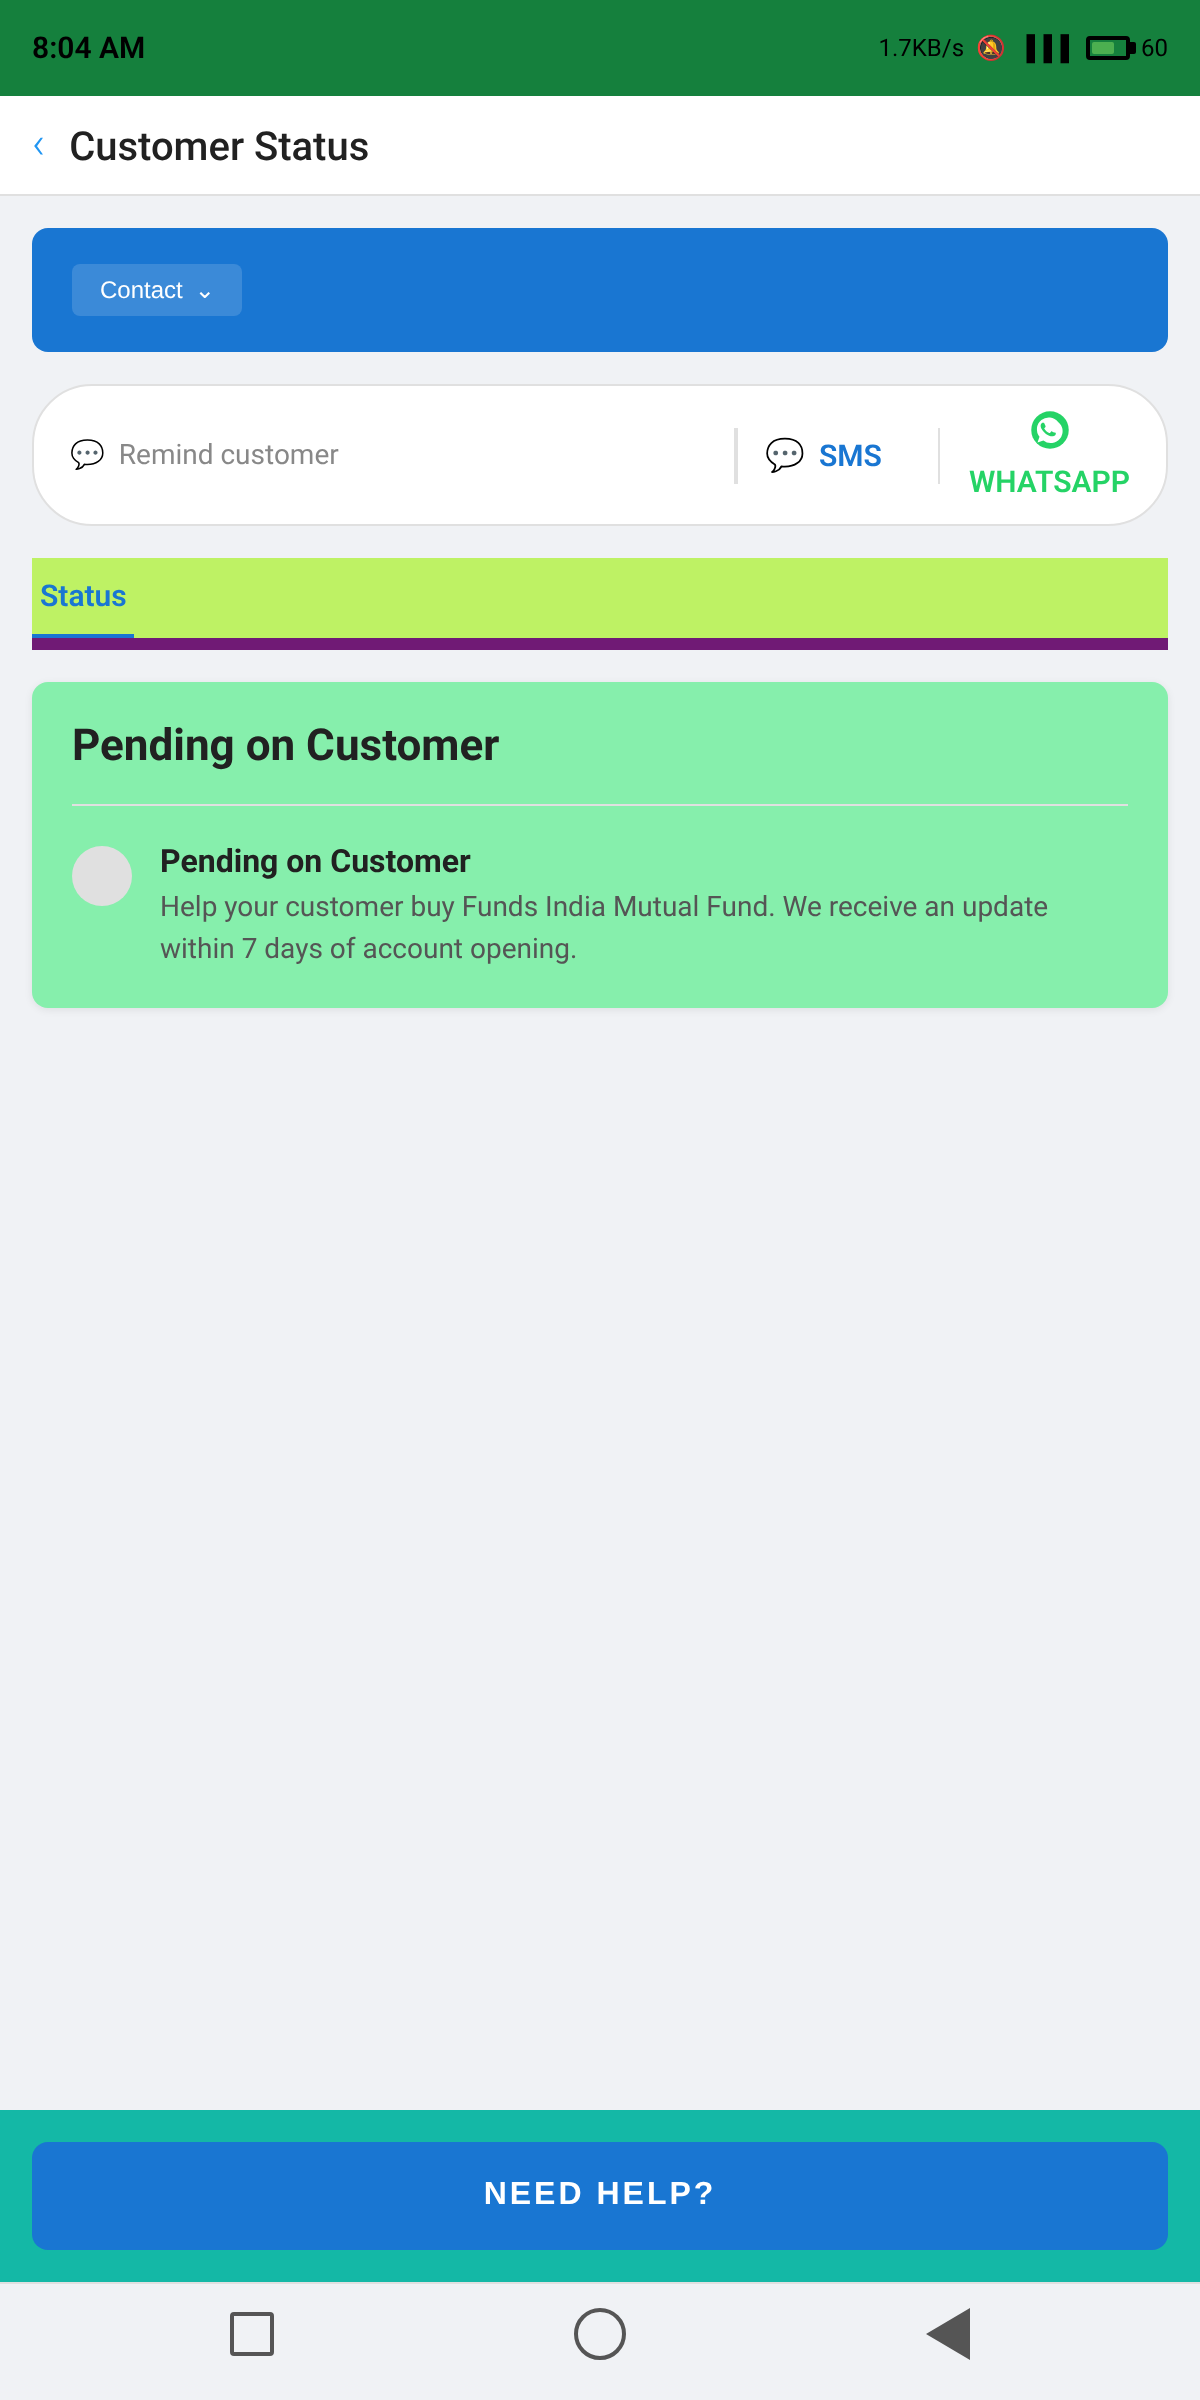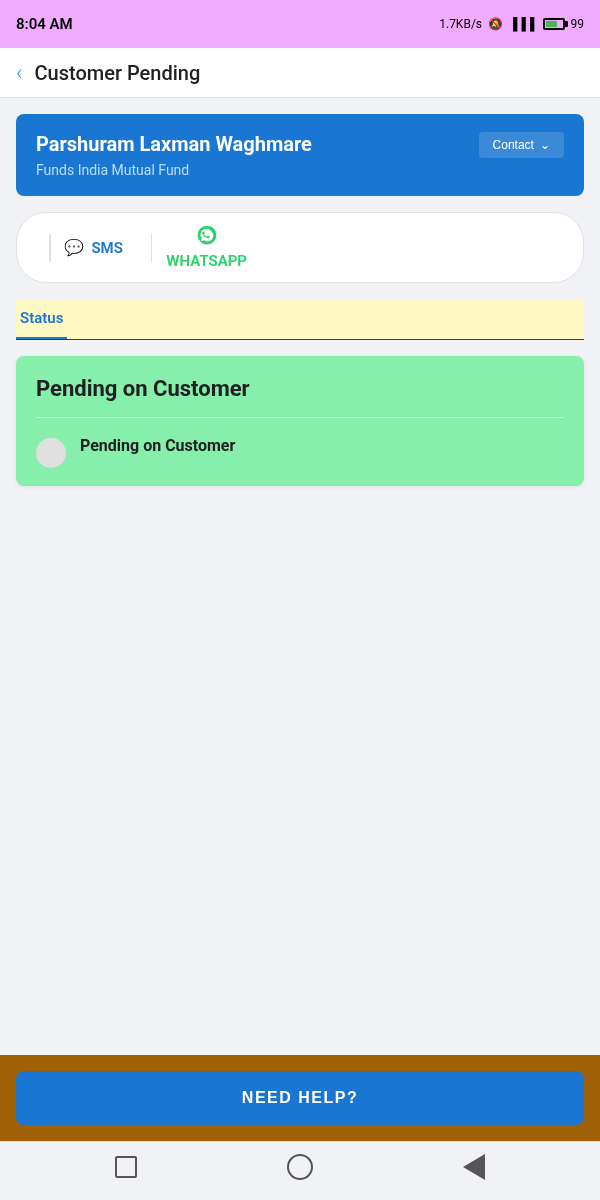--- a/index.html
+++ b/index.html
@@ -8,21 +8,21 @@
       width: 600px;
       min-height: 1200px;
       font-family: 'Roboto', Arial, sans-serif;
       background: #f0f2f5;
       display: flex;
       flex-direction: column;
     }
 
     
     .status-bar {
-      background: #f0abfc;
+      background: #15803d;
       display: flex;
       justify-content: space-between;
       align-items: center;
       padding: 8px 16px;
       height: 48px;
     }
     .status-bar-left {
       font-size: 15px;
       font-weight: 600;
       color: #000;
@@ -174,22 +174,22 @@
       font-size: 16px;
     }
     .wa-icon {
       width: 20px;
       height: 20px;
     }
 
     
     .tabs {
       margin: 0 16px;
-      border-bottom: 1px solid #701a75;
-      background: #fef9c3;
+      border-bottom: 6px solid #701a75;
+      background: #bef264;
     }
     .tab {
       display: inline-block;
       padding: 10px 4px;
       font-size: 15px;
       font-weight: 600;
       color: #1976D2;
       border-bottom: 2.5px solid #1976D2;
       cursor: pointer;
     }
@@ -251,21 +251,21 @@
       color: #555;
       line-height: 1.5;
     }
 
     
     .spacer { flex: 1; }
 
     
     .need-help-section {
       padding: 16px;
-      background: #a16207;
+      background: #14b8a6;
     }
     .need-help-btn {
       width: 100%;
       background: #1976D2;
       color: #fff;
       border: none;
       border-radius: 8px;
       padding: 18px;
       font-size: 16px;
       font-weight: 700;
@@ -314,41 +314,41 @@
 
 <div class="status-bar">
   <span class="status-bar-left">8:04 AM</span>
   <div class="status-bar-right">
     <span>1.7KB/s</span>
     <span>🔕</span>
     <span>▐▐▐</span>
     <div class="battery-icon">
       <div class="battery-fill"></div>
     </div>
-    <span>99</span>
+    <span>60</span>
   </div>
 </div>
 
 <div class="header">
   <span class="back-btn">‹</span>
-  <span class="header-title">Customer Pending</span>
+  <span class="header-title">Customer Status</span>
 </div>
 
 <div class="customer-card">
-  <div class="customer-info">
-    <div class="customer-name">Parshuram Laxman Waghmare</div>
-    <div class="customer-fund">Funds India Mutual Fund</div>
-  </div>
   <button class="contact-btn">
     <span>Contact</span>
     <span>⌄</span>
   </button>
 </div>
 
 <div class="remind-section">
+  <span class="remind-label">
+    <span>💬</span>
+    &nbsp;<span>Remind customer</span>
+  </span>
   <div class="remind-divider"></div>
   <span class="sms-btn">
     <span class="sms-icon">💬</span>
     <span>SMS</span>
   </span>
   <div class="remind-divider"></div>
   <span class="whatsapp-btn">
     <svg class="wa-icon" viewBox="0 0 32 32" fill="none" xmlns="http://www.w3.org/2000/svg">
       <circle cx="16" cy="16" r="15" fill="#25D366"></circle>
       <path d="M22.5 9.5A9 9 0 007.6 21.4L6 26l4.7-1.6A9 9 0 0022.5 9.5z" fill="#fff"></path>
@@ -365,20 +365,21 @@
 <div class="status-container">
   <div class="status-card">
     <div class="status-card-header">
       <div class="status-title">Pending on Customer</div>
     </div>
     <div class="status-card-divider"></div>
     <div class="status-entry">
       <div class="status-dot"></div>
       <div class="status-entry-content">
         <div class="status-entry-title">Pending on Customer</div>
+        <div class="status-entry-desc">Help your customer buy Funds India Mutual Fund. We receive an update within 7 days of account opening.</div>
       </div>
     </div>
   </div>
 </div>
 
 <div class="spacer"></div>
 
 <div class="need-help-section">
   <button class="need-help-btn">NEED HELP?</button>
 </div>

